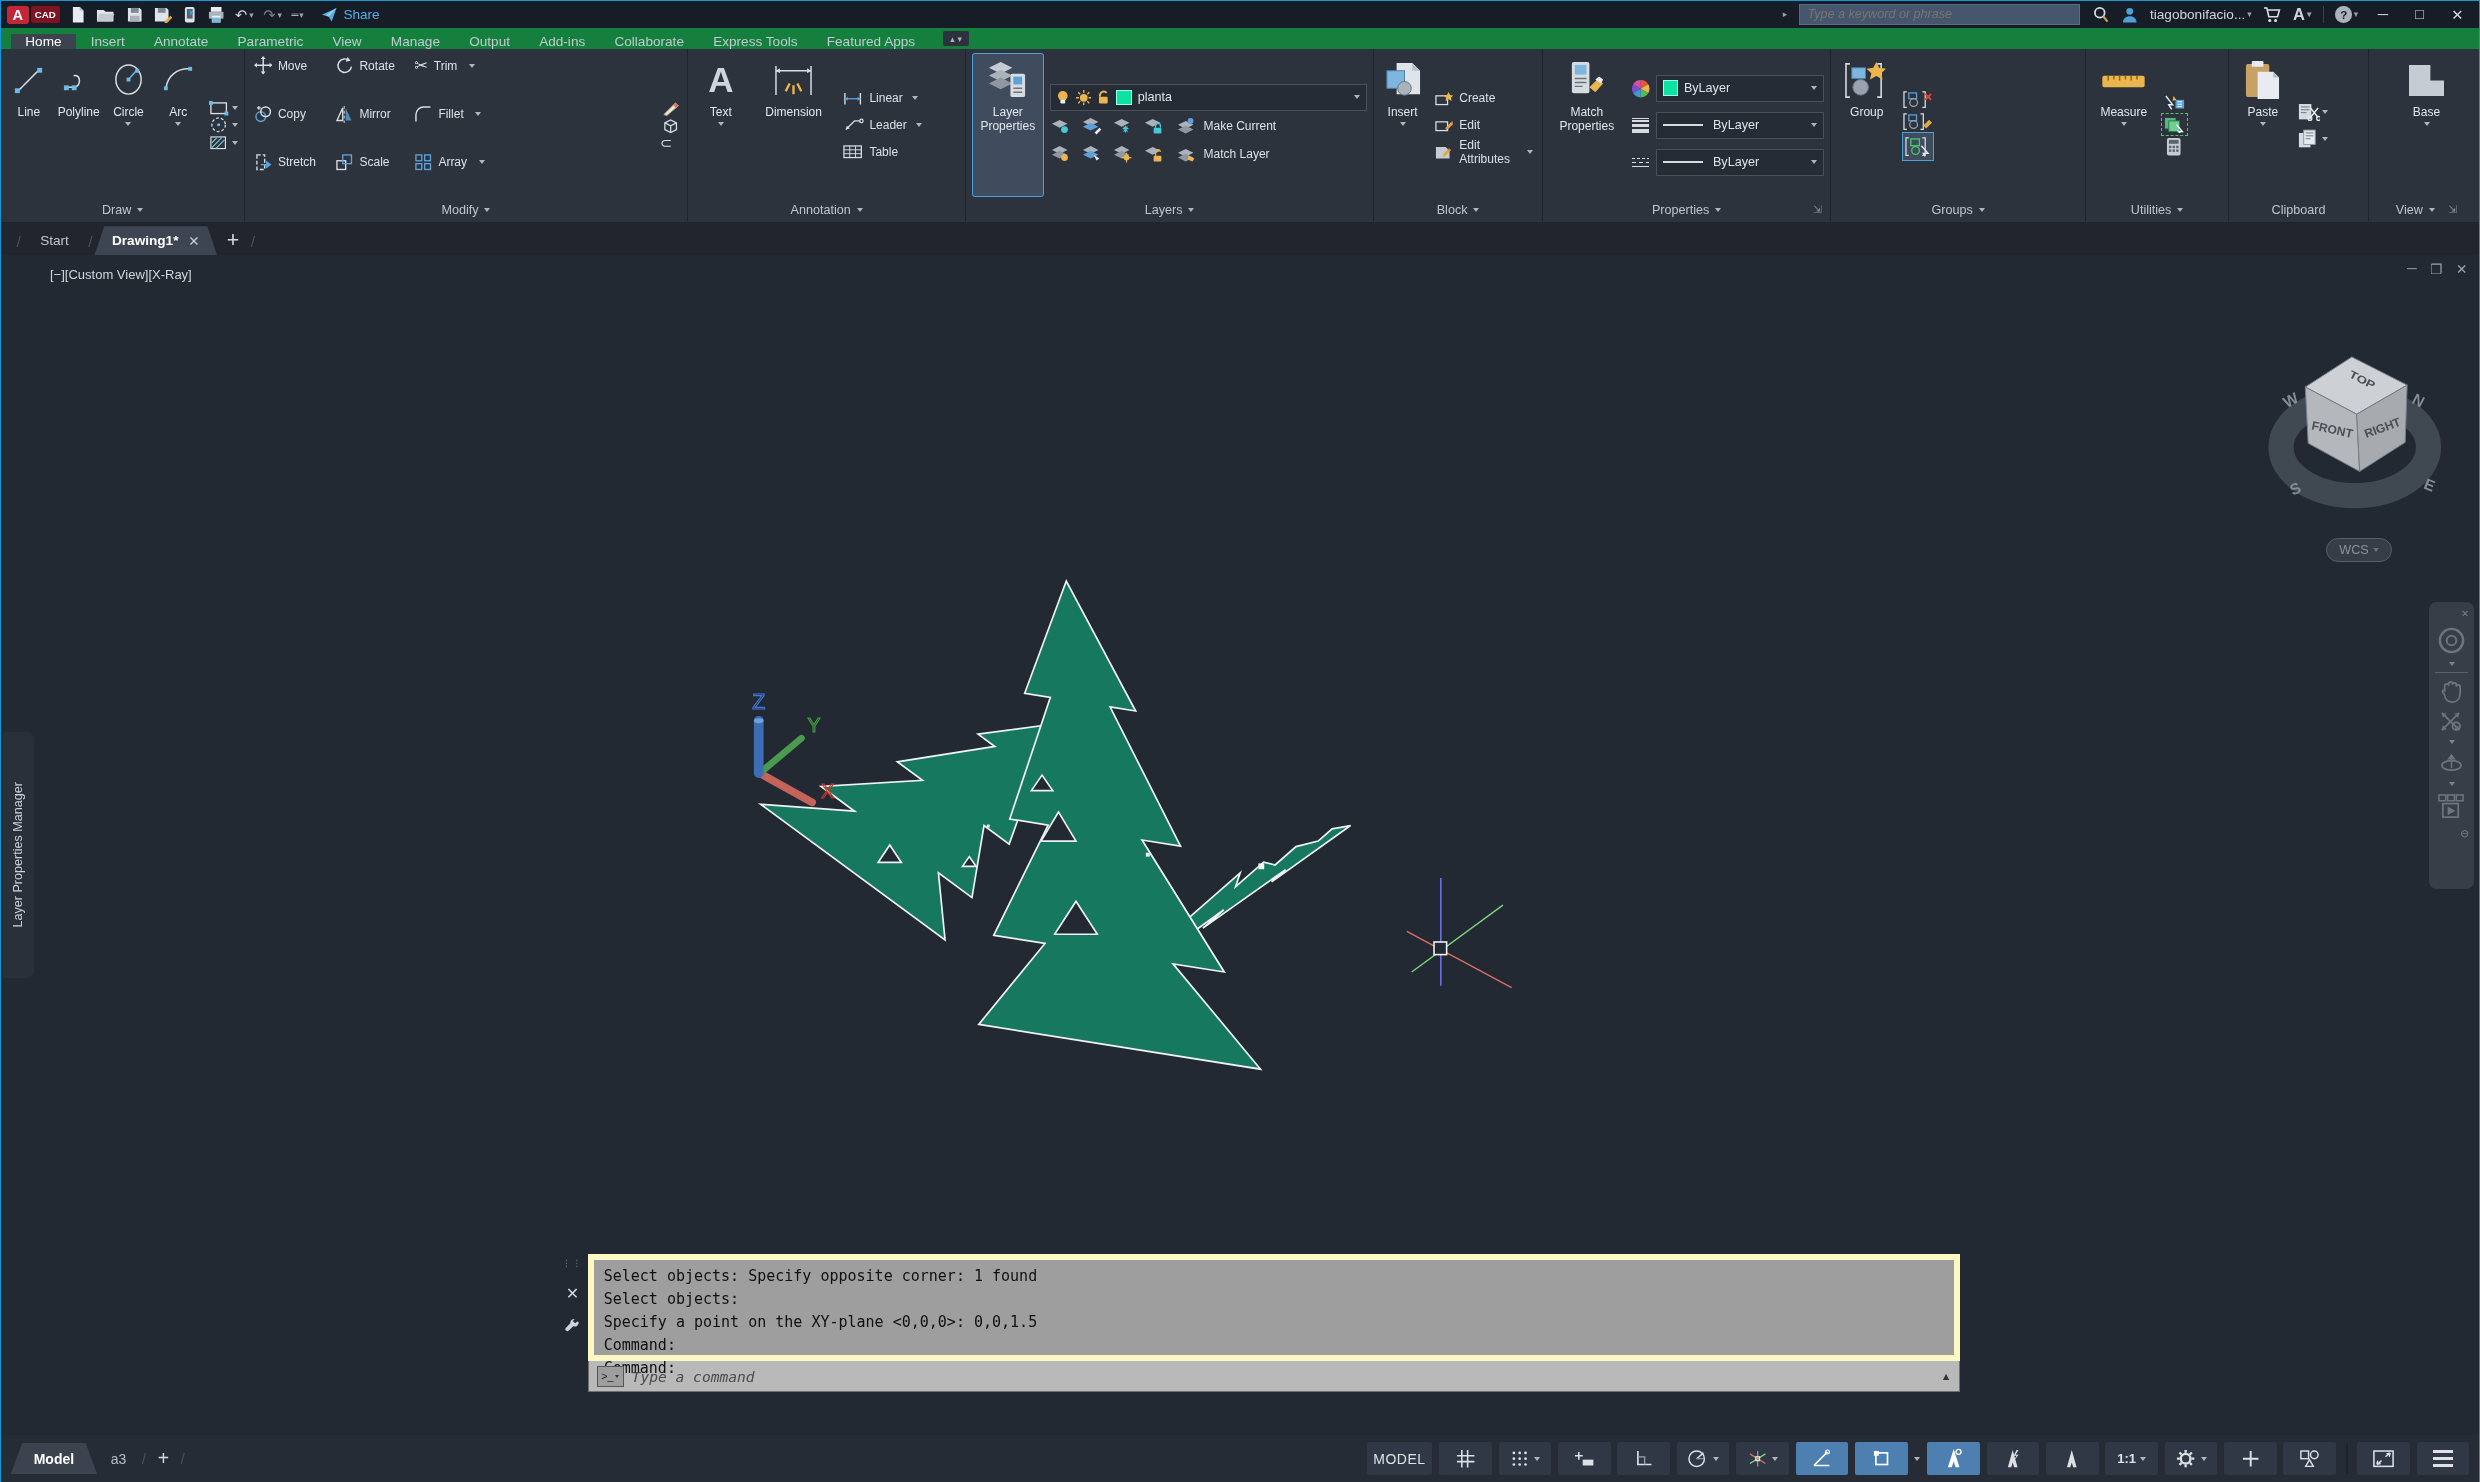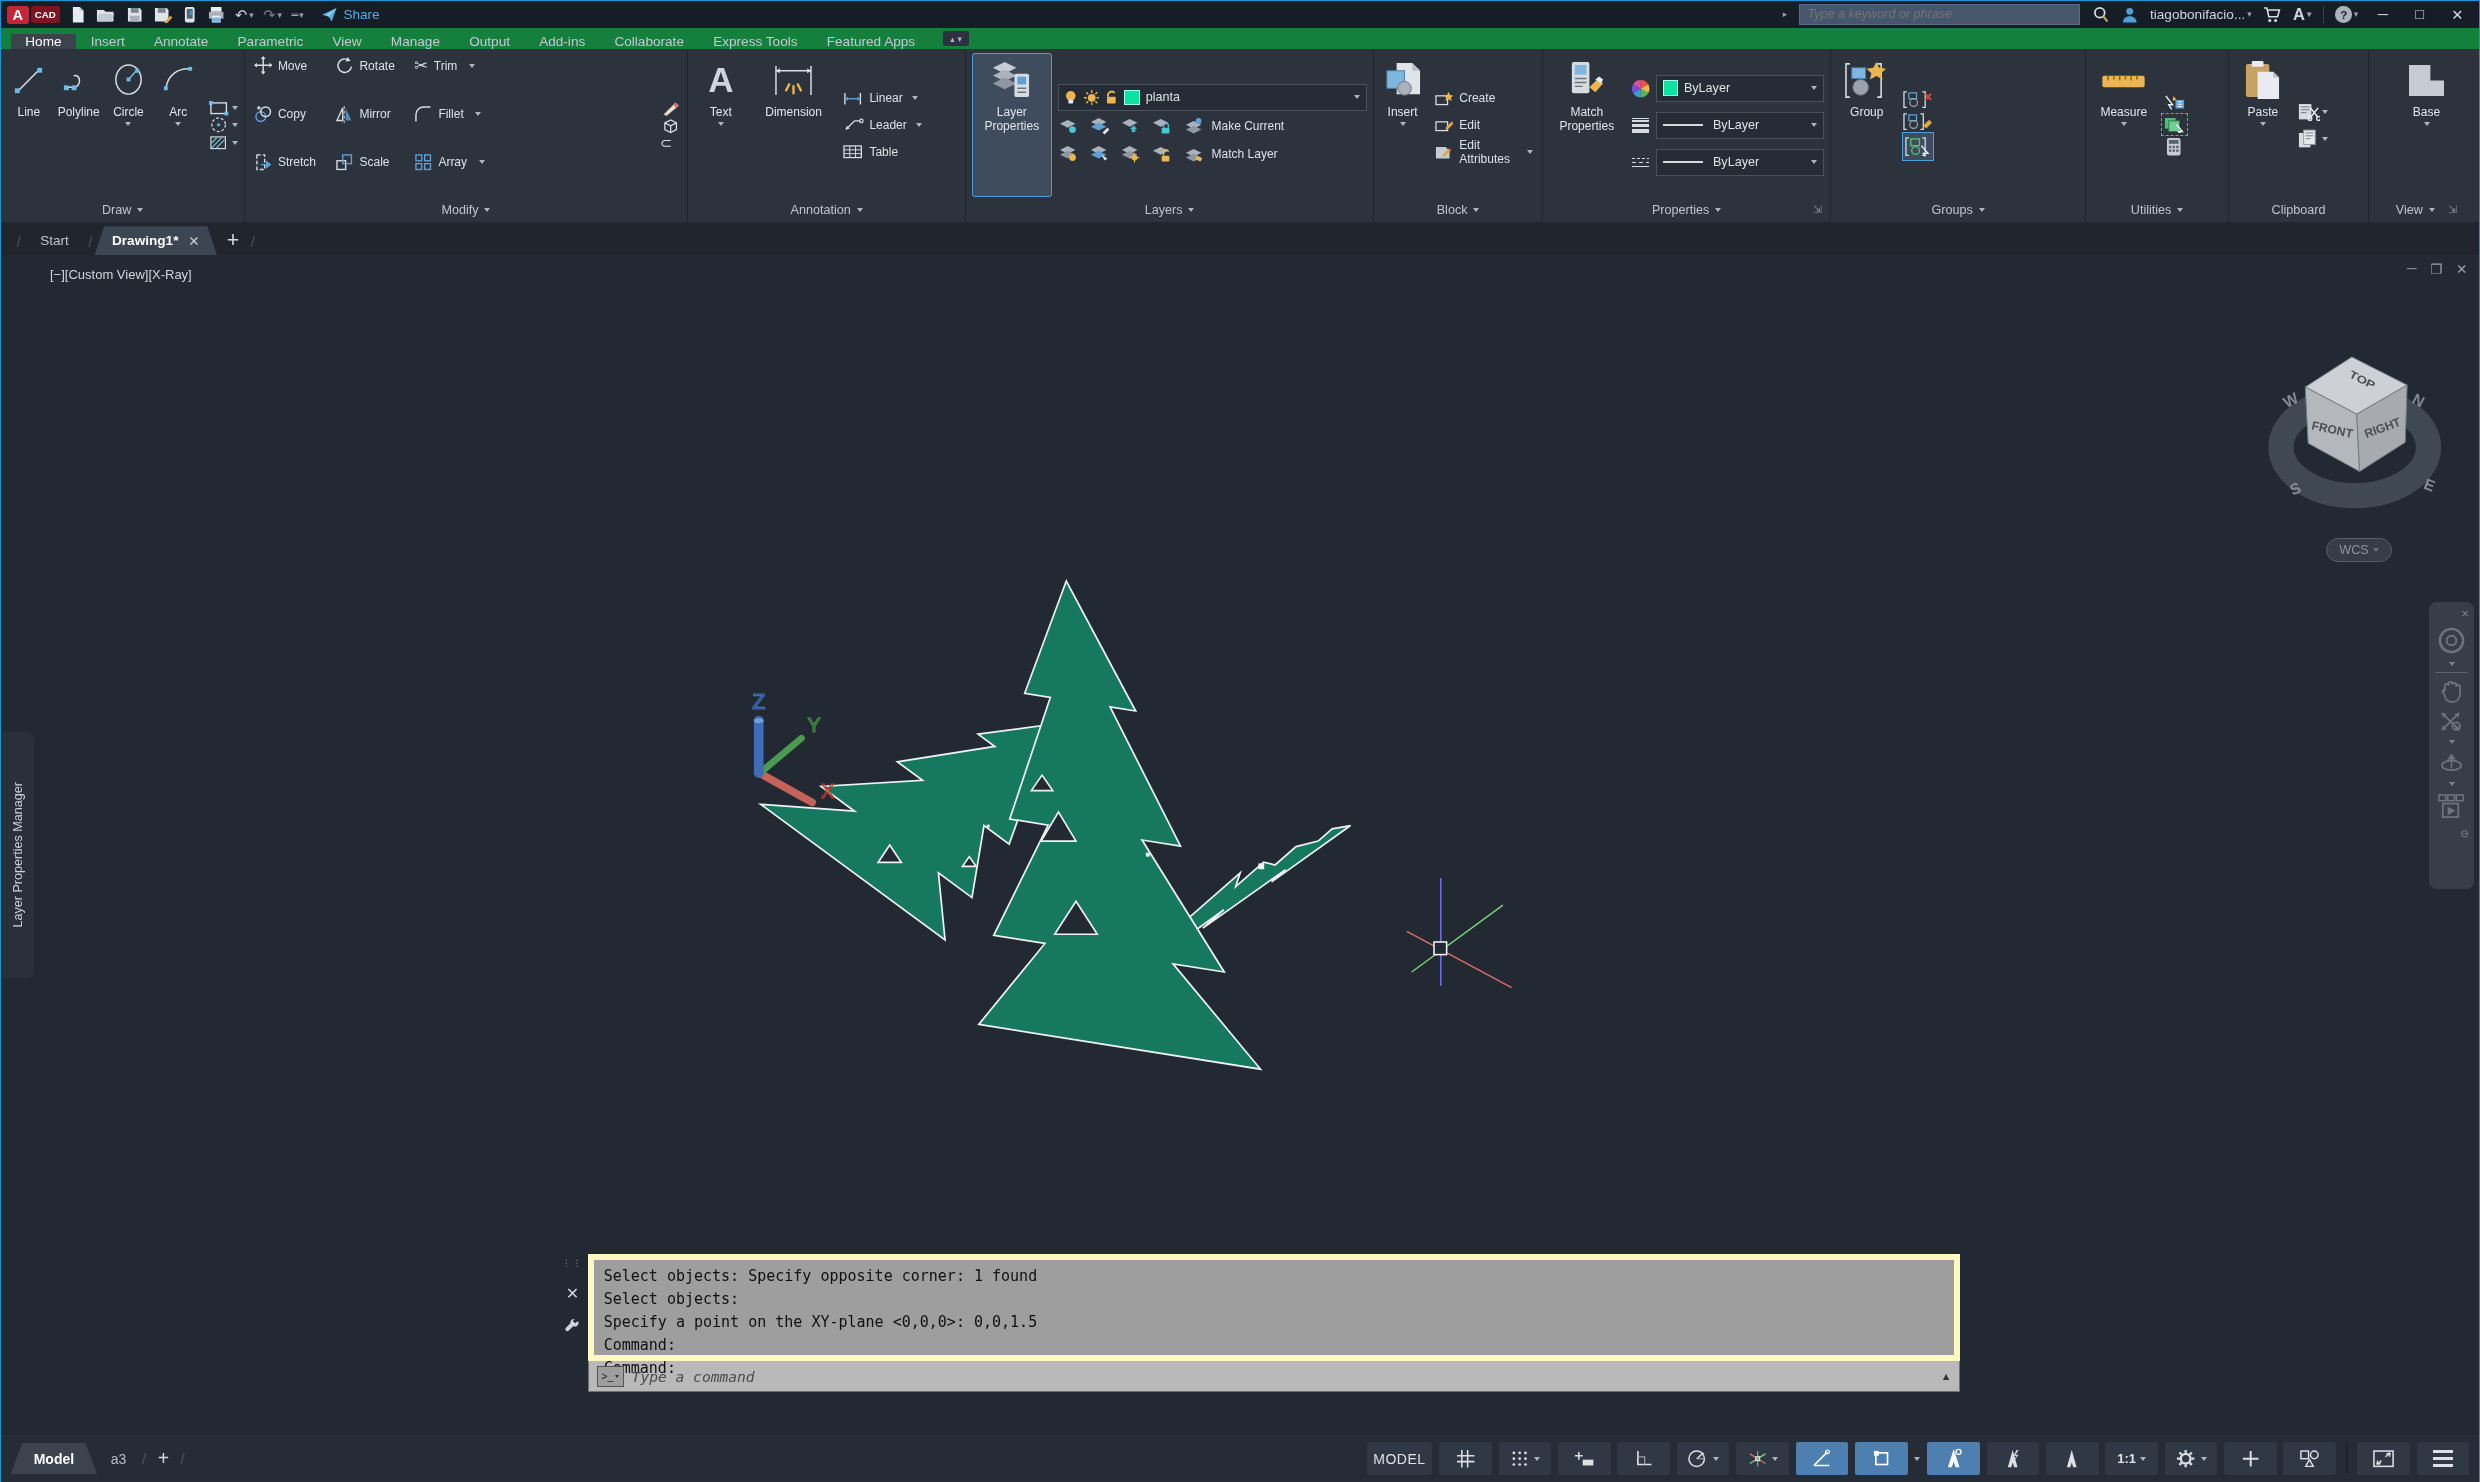--- a/index.html
+++ b/index.html
@@ -427,21 +427,21 @@
         </div>
       </div>
       <div class="plabel">
           <span>Annotation</span>
           <span class="tri"></span>
         </div>
     </div>
 
     <div class="panel" style="width:407px">
       <div class="pbody">
-        <div class="bigbtn sel" style="width:80px">
+        <div class="bigbtn sel" style="width:72px">
           <span class="bicon">
               <svg width="45" height="41" viewBox="0 0 46 42">
                 <path d="M4 8l12-6 12 6-12 6z" fill="#c6ccd3"></path>
                 <path d="M4 16l12-6 12 6-12 6z" fill="#aab2bb"></path>
                 <path d="M4 24l12-6 12 6-12 6z" fill="#8f98a2"></path>
                 <rect x="26" y="14" width="15" height="24" rx="2" fill="#d7dce1"></rect>
                 <rect x="29" y="17" width="9" height="8" fill="#5ea0d8"></rect>
                 <path d="M29 29h9M29 33h9" stroke="#6a737e" stroke-width="1.6"></path>
               </svg>
             </span>

